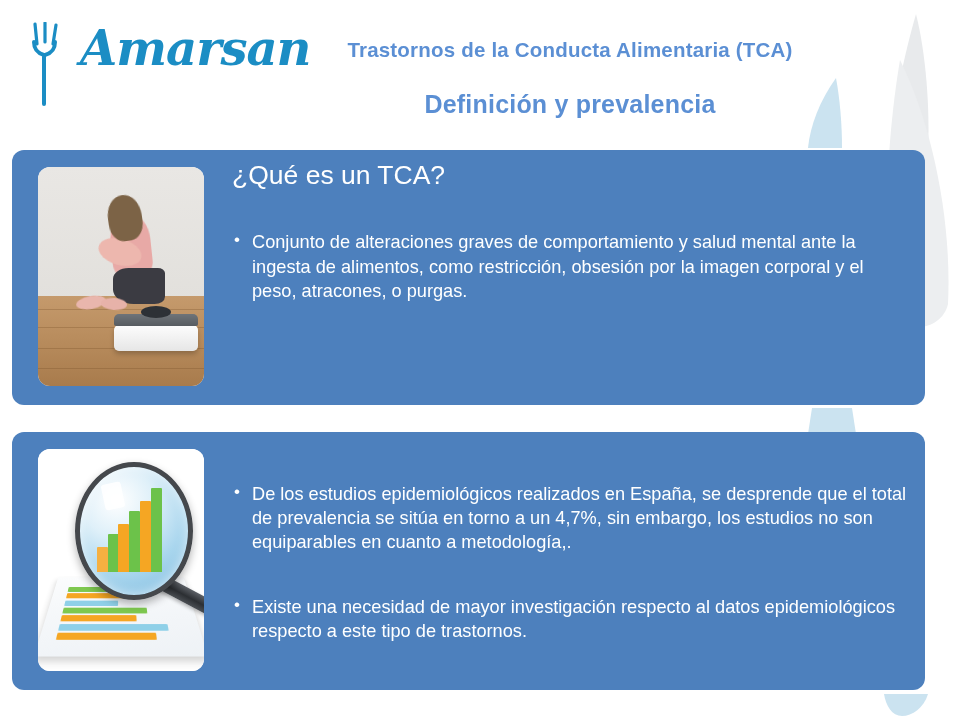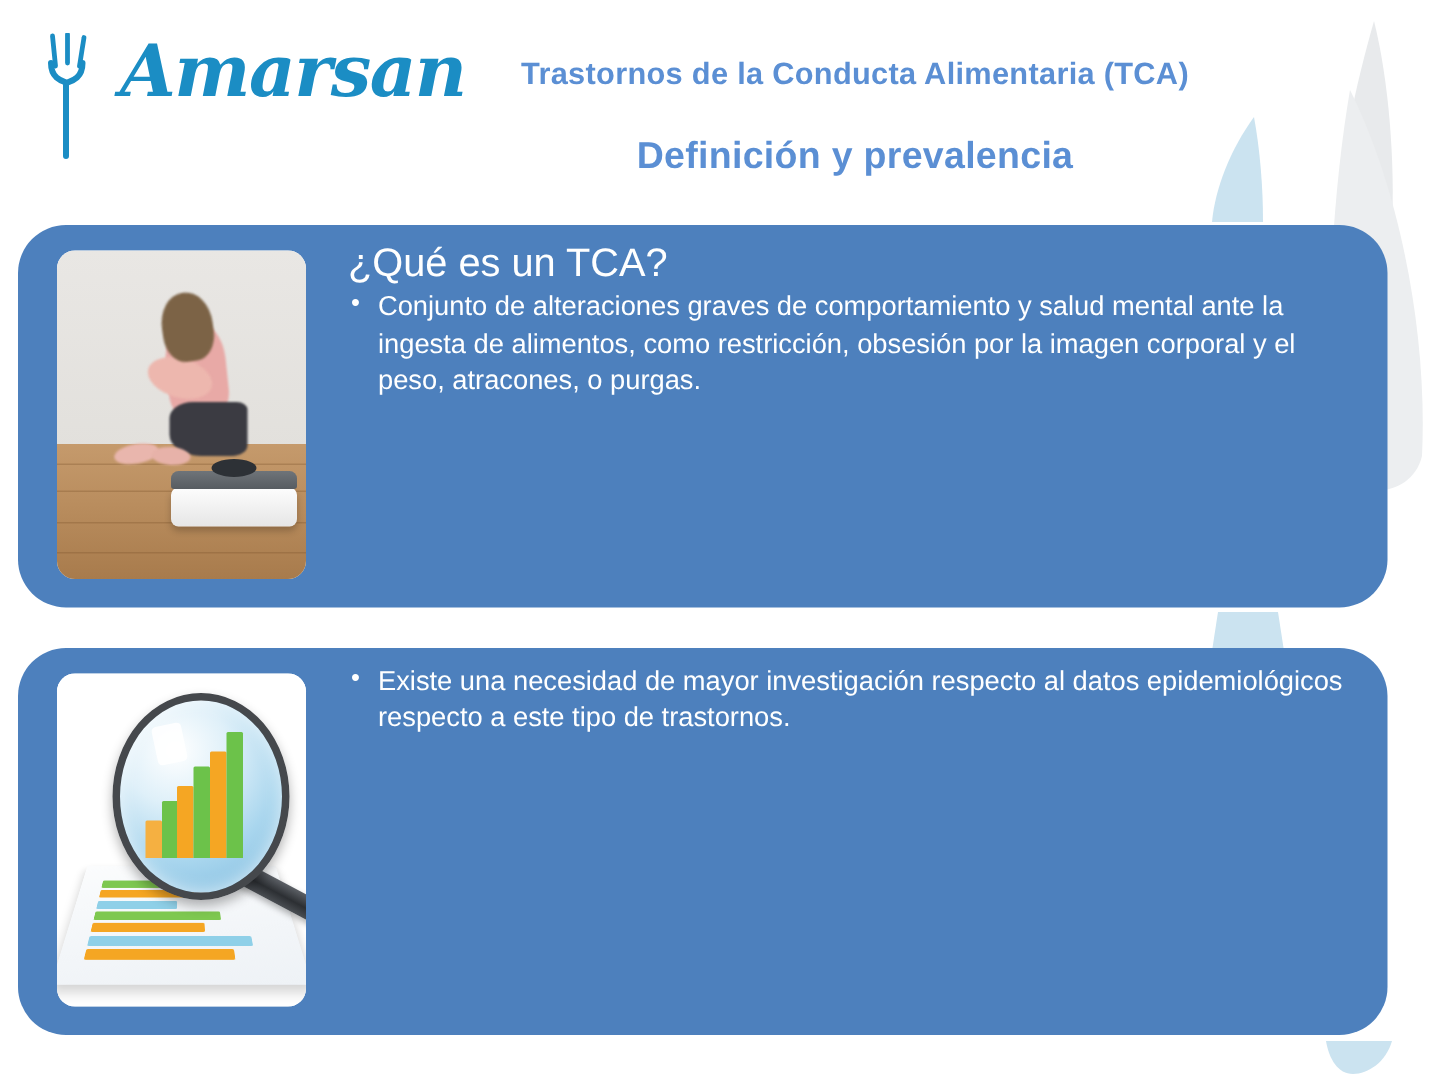--- a/index.html
+++ b/index.html
@@ -76,21 +76,21 @@
     font-size: 25px;
     font-weight: bold;
     color: #5b8fd4;
     letter-spacing: 0.2px;
   }
 
   
   .card {
     position: absolute;
     background: #4d80bd;
-    border-radius: 32px;
+    border-radius: 12px;
     box-sizing: border-box;
   }
   #card-1 { left: 12px; top: 150px;  width: 913px; height: 255px; }
   #card-2 { left: 12px; top: 432px;  width: 913px; height: 258px; }
 
   .card-photo {
     position: absolute;
     left: 26px;
     background: #ffffff;
     border-radius: 12px;
@@ -119,20 +119,21 @@
     margin: 0;
     padding: 0;
   }
   .bullets li {
     position: relative;
     padding-left: 22px;
     margin-bottom: 2px;
     font-size: 18.2px;
     line-height: 1.33;
     color: #ffffff;
+    margin-top: 40px;
   }
   .bullets li::before {
     content: "\2022";
     position: absolute;
     left: 4px;
     top: -1px;
     font-size: 17px;
     color: #ffffff;
   }
 
@@ -341,18 +342,19 @@
         <div class="ph2-mbar" style="left:36%; height:38%; background:#f5a623;"></div>
         <div class="ph2-mbar" style="left:46%; height:48%; background:#6cc24a;"></div>
         <div class="ph2-mbar" style="left:56%; height:56%; background:#f5a623;"></div>
         <div class="ph2-mbar" style="left:66%; height:66%; background:#6cc24a;"></div>
         <div class="ph2-glare"></div>
       </div>
     </div>
 
     <div class="card-body">
       <ul class="bullets">
+        <li>De los estudios epidemiológicos realizados en España, se desprende que el total de prevalencia se sitúa en  torno a un 4,7%, sin embargo, los estudios no son  equiparables en cuanto a metodología,.</li>
         <li>Existe una necesidad de mayor investigación respecto al datos epidemiológicos respecto a este tipo de trastornos.</li>
       </ul>
     </div>
   </div>
 
 </div>
 
 </body></html>

